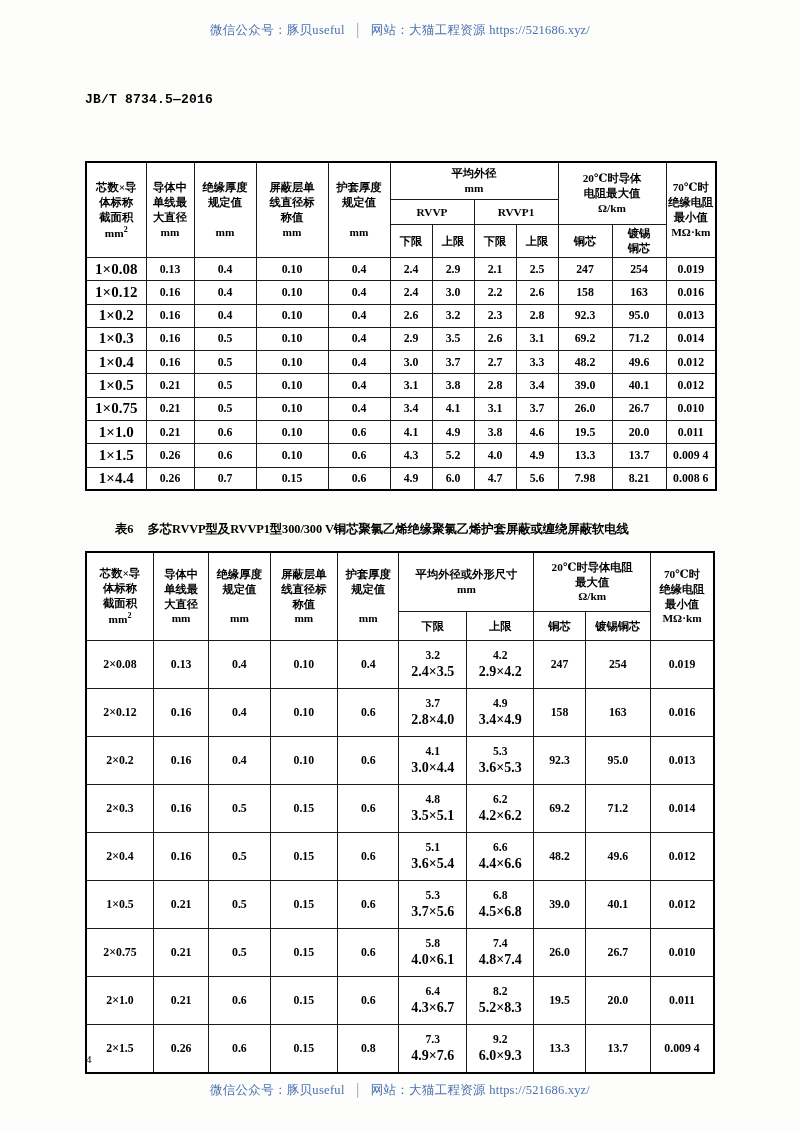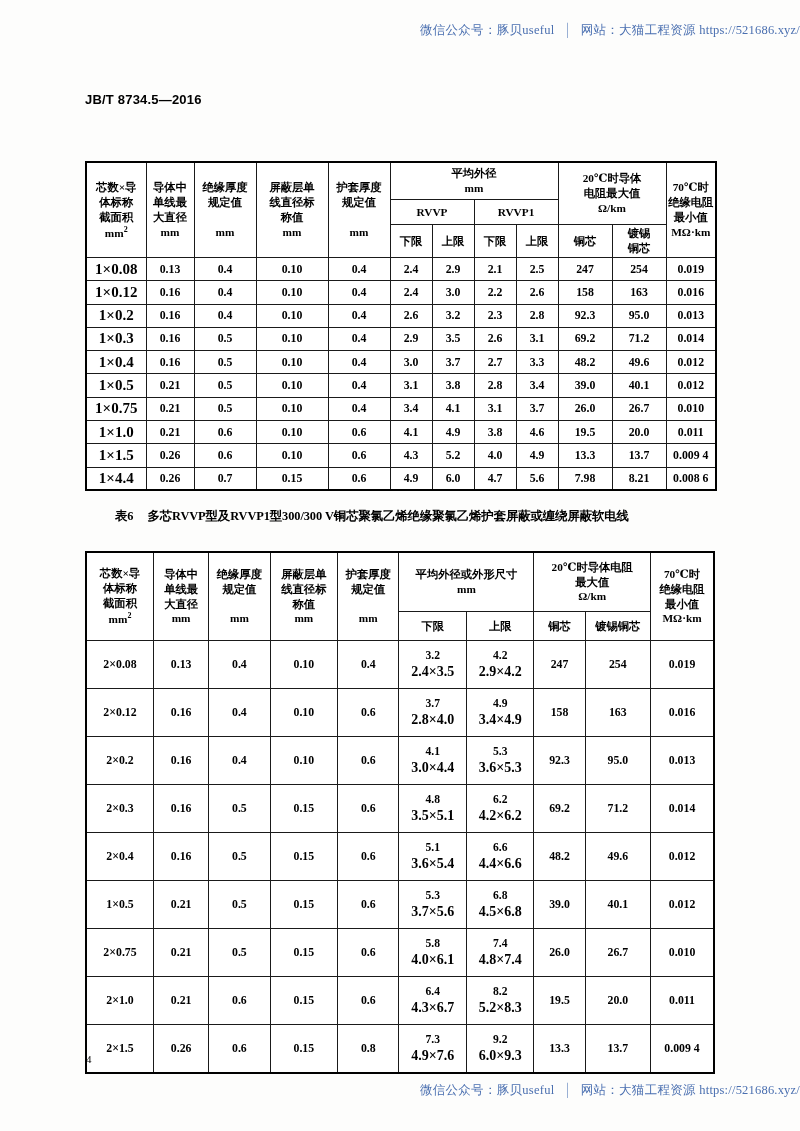--- a/index.html
+++ b/index.html
@@ -20,21 +20,21 @@
     position: absolute;
     inset: 0;
     background: #fdfdfc;
   }
 
   
   .watermark {
     position: absolute;
     left: 0;
     width: 800px;
-    text-align: right;
+    text-align: center;
     font-family: "Liberation Serif", "DejaVu Serif", serif;
     font-size: 12.5px;
     color: #4a6fb0;
     letter-spacing: 0.3px;
     white-space: nowrap;
   }
   .watermark .sep {
     color: #90a8d0;
     padding: 0 5px;
   }
@@ -43,39 +43,39 @@
     letter-spacing: 0.2px;
   }
   #watermark-top { top: 22px; }
   #watermark-bottom { top: 1082px; }
 
   
   .std-no {
     position: absolute;
     left: 85px;
     top: 92px;
-    font-family: Liberation Sans, sans-serif;
+    font-family: Liberation Mono, monospace;
     font-weight: bold;
     font-size: 13px;
     letter-spacing: 0.2px;
   }
 
   
   .caption {
     position: absolute;
     left: 85px;
     width: 630px;
     font-weight: bold;
     font-size: 12.4px;
     letter-spacing: -0.1px;
     white-space: nowrap;
   }
   .caption .cap-no { margin-right: 14px; }
   #caption-5 { top: 131px; padding-left: 30px; }
-  #caption-6 { top: 508px; padding-left: 30px; font-family: Liberation Serif, serif; }
+  #caption-6 { top: 521px; padding-left: 30px; font-family: Liberation Serif, serif; }
 
   
   table.spec {
     position: absolute;
     border-collapse: collapse;
     table-layout: fixed;
     background: #ffffff;
   }
   table.spec td, table.spec th {
     border: 1px solid #1a1a1a;

